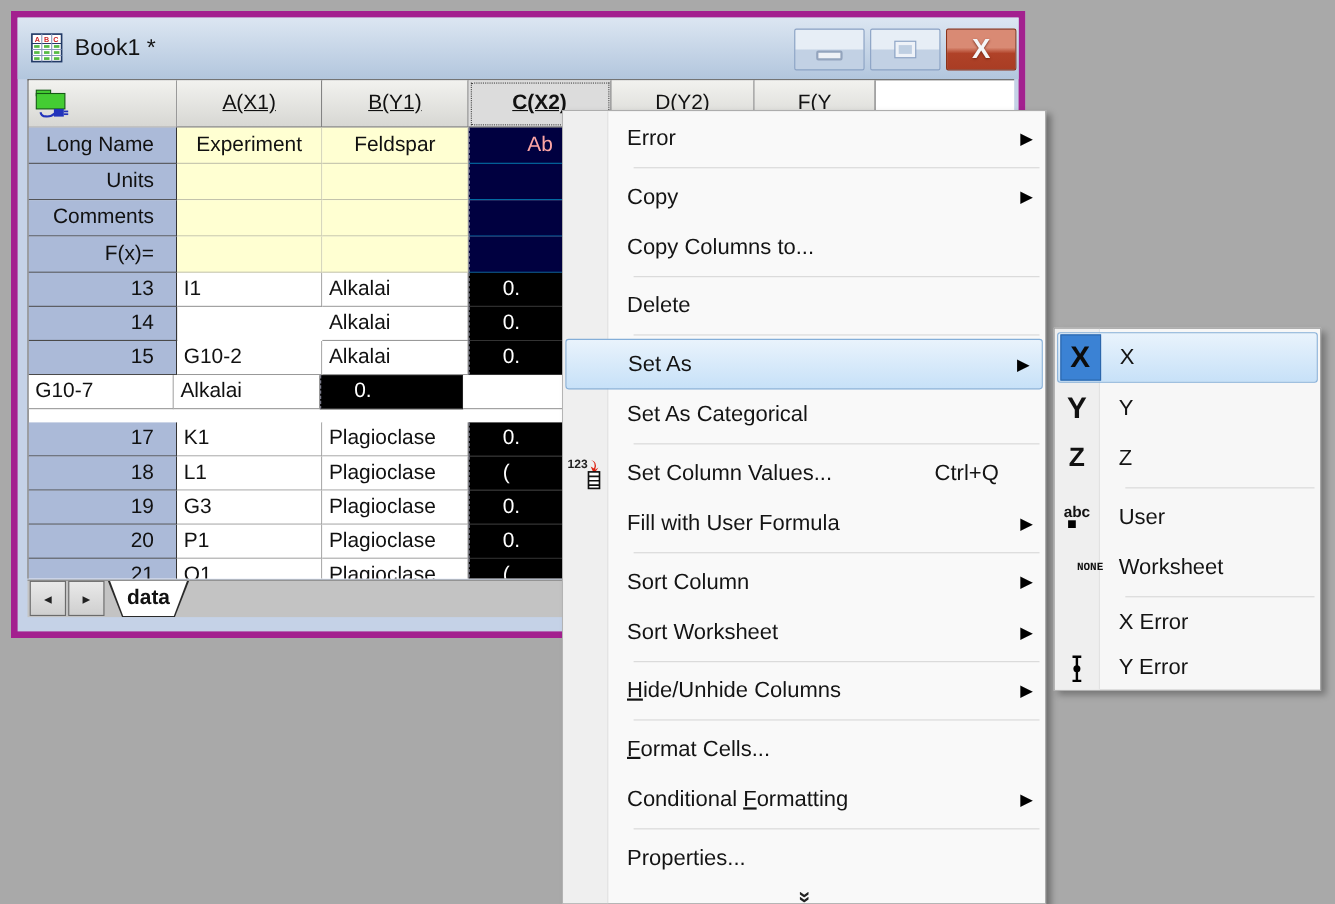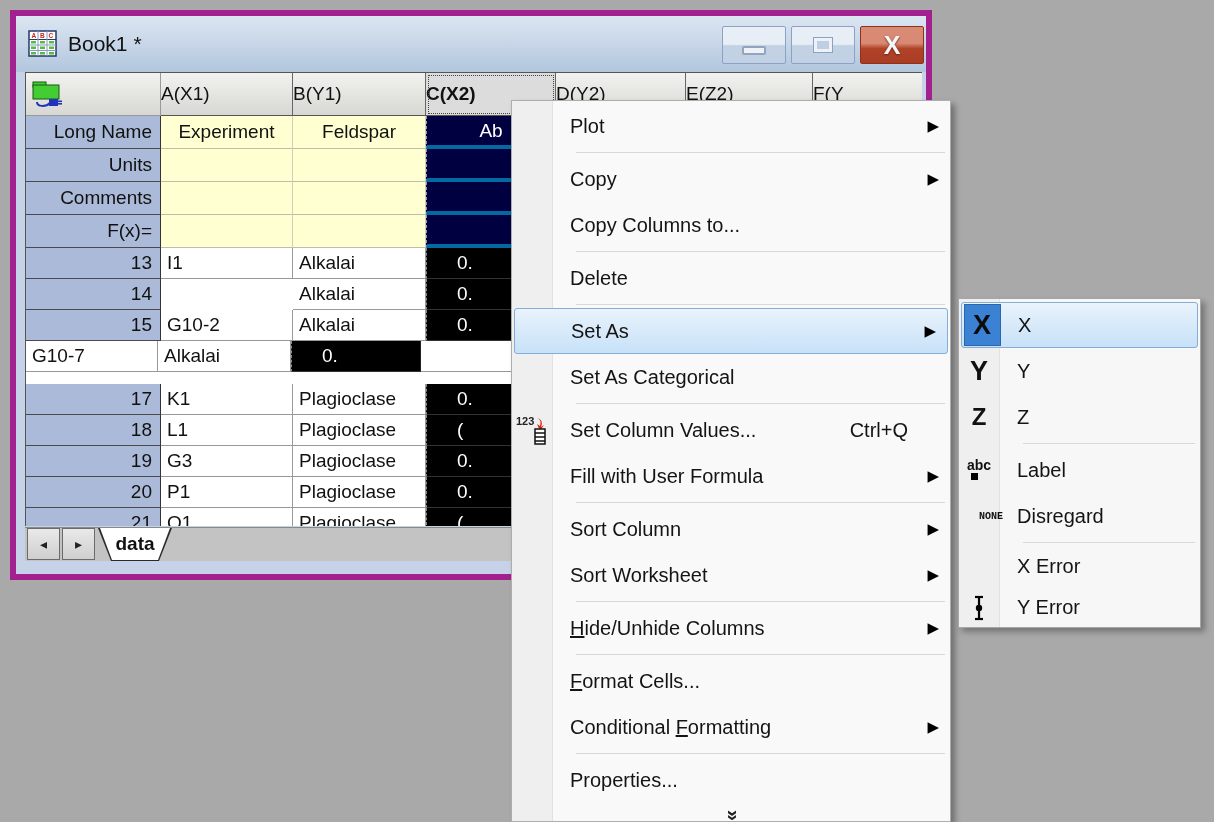--- a/index.html
+++ b/index.html
@@ -30,28 +30,28 @@
   .glyph-max{width:18px;height:14px;background:#bfcfe2;border:3px solid #eef2f8;outline:1px solid #8ba2c4;}
   .glyph-x{font-weight:bold;font-size:25px;color:#f5f7f9;text-shadow:0 1px 2px #6e2412;line-height:1;}
 
   
   .sheet{position:absolute;left:9px;top:56px;width:897px;height:454px;background:#fff;
          border-left:1px solid #555;border-top:1px solid #555;font-size:19px;overflow:hidden;}
   .wrow{display:flex;}
   .cell{border-right:1px solid #999;border-bottom:1px solid #999;overflow:hidden;
         white-space:nowrap;display:flex;align-items:center;flex:0 0 auto;}
   .col-hdr{background:linear-gradient(#f2f2ef,#d7d7d3);border-right:1px solid #666;
-           border-bottom:1px solid #555;}
+           border-bottom:1px solid #555;justify-content:center;text-decoration:underline;}
   .col-hdr.sel{background:#dcdcdc;font-weight:bold;outline:1px dotted #444;outline-offset:-3px;}
   .corner{justify-content:flex-start;padding-left:4px;background:linear-gradient(#f2f2ef,#d7d7d3);}
   .row-hdr{background:var(--rowhdr);border-right:1px solid #333;border-bottom:1px solid #4a4a4a;
-           justify-content:flex-end;padding-right:8px;}
+           justify-content:flex-end;padding-right:20px;}
   .ycell{background:var(--yellow);border-right:1px solid #cdcdb8;border-bottom:1px solid #bdbda8;justify-content:center;}
   .dcell{background:#fff;padding-left:6px;}
-  .c-label{background:var(--navy);color:#ffffff;justify-content:center;border-right:1px solid #223;border-bottom:4px solid #0369a1;border-left:1px dashed #99a;}
+  .c-label{background:var(--navy);color:#fca5a5;justify-content:center;border-right:1px solid #223;border-bottom:1px solid #0369a1;border-left:1px dashed #99a;}
   .c-data{background:var(--selblack);color:#fff;border-right:1px solid #222;border-bottom:1px solid #333;border-left:1px dashed #889;padding-left:30px;}
 
   
   .tabstrip{position:absolute;left:9px;top:511px;width:897px;height:34px;background:#c3c3c3;
             border-top:1px solid #888;display:flex;align-items:center;}
   .tab-nav{width:33px;height:32px;background:linear-gradient(#e9e9e9,#cfcfcf);border:1px solid #6b6b6b;
            display:flex;align-items:center;justify-content:center;font-size:14px;color:#222;margin-top:-1px;}
   .sheet-tab{position:relative;width:74px;height:33px;margin-left:3px;
              clip-path:polygon(0 0,100% 0,calc(100% - 13px) 100%,13px 100%);background:#2a2a2a;}
   .sheet-tab .inner{position:absolute;inset:0px 1px 1px 1px;background:#fff;
@@ -154,23 +154,20 @@
         </div>
         <div class="cell col-hdr" style="width: 133px; height: 43px;">
           <span>B(Y1)</span>
         </div>
         <div class="cell col-hdr sel" style="width: 130px; height: 43px;">
           <span>C(X2)</span>
         </div>
         <div class="cell col-hdr" style="width: 130px; height: 43px;">
           <span>D(Y2)</span>
         </div>
-        <div class="cell col-hdr" style="width: 127px; height: 43px;">
-          <span>E(Z2)</span>
-        </div>
         <div class="cell col-hdr" style="width: 110px; height: 43px;">
           <span>F(Y</span>
         </div>
       </div>
       <div class="wrow" style="height: 33px;">
         <div class="cell row-hdr" style="width: 135px;">Long Name</div>
         <div class="cell ycell" style="width: 132px;">Experiment</div>
         <div class="cell ycell" style="width: 133px;">Feldspar</div>
         <div class="cell c-label" style="width: 130px;">Ab</div>
         <div class="cell ycell" style="width: 130px;"></div>
@@ -297,21 +294,21 @@
     <div class="sheet-tab">
       <div class="inner">
           <span>data</span>
         </div>
     </div>
   </div>
 </div>
 
 <div class="menu" id="ctxmenu">
     <div class="mi">
-      <span>Plot</span>
+      <span>Error</span>
       <span class="arrow">▶</span>
     </div>
     <div class="msep"></div>
     <div class="mi">
       <span>Copy</span>
       <span class="arrow">▶</span>
     </div>
     <div class="mi">
       <span>Copy Columns to...</span>
     </div>
@@ -396,27 +393,27 @@
       <span>Z</span>
     </div>
     <div class="msep"></div>
     <div class="si">
       <span class="mi-icon" style="left: 1px; width: 38px;">
         <span class="ic-label">
           <span class="t">abc</span>
           <span class="sq"></span>
         </span>
       </span>
-      <span>Label</span>
+      <span>User</span>
     </div>
     <div class="si">
       <span class="mi-icon" style="left: 13px; width: 38px;">
         <span class="ic-none">NONE</span>
       </span>
-      <span>Disregard</span>
+      <span>Worksheet</span>
     </div>
     <div class="msep"></div>
     <div class="si small">
       <span>X Error</span>
     </div>
     <div class="si small">
       <span class="mi-icon" style="left: 1px; width: 38px;">
         <svg width="14" height="28" viewBox="0 0 14 28">
           <line x1="7" y1="3" x2="7" y2="25" stroke="#000" stroke-width="2.2"></line>
           <line x1="3" y1="3" x2="11" y2="3" stroke="#000" stroke-width="2.2"></line>

